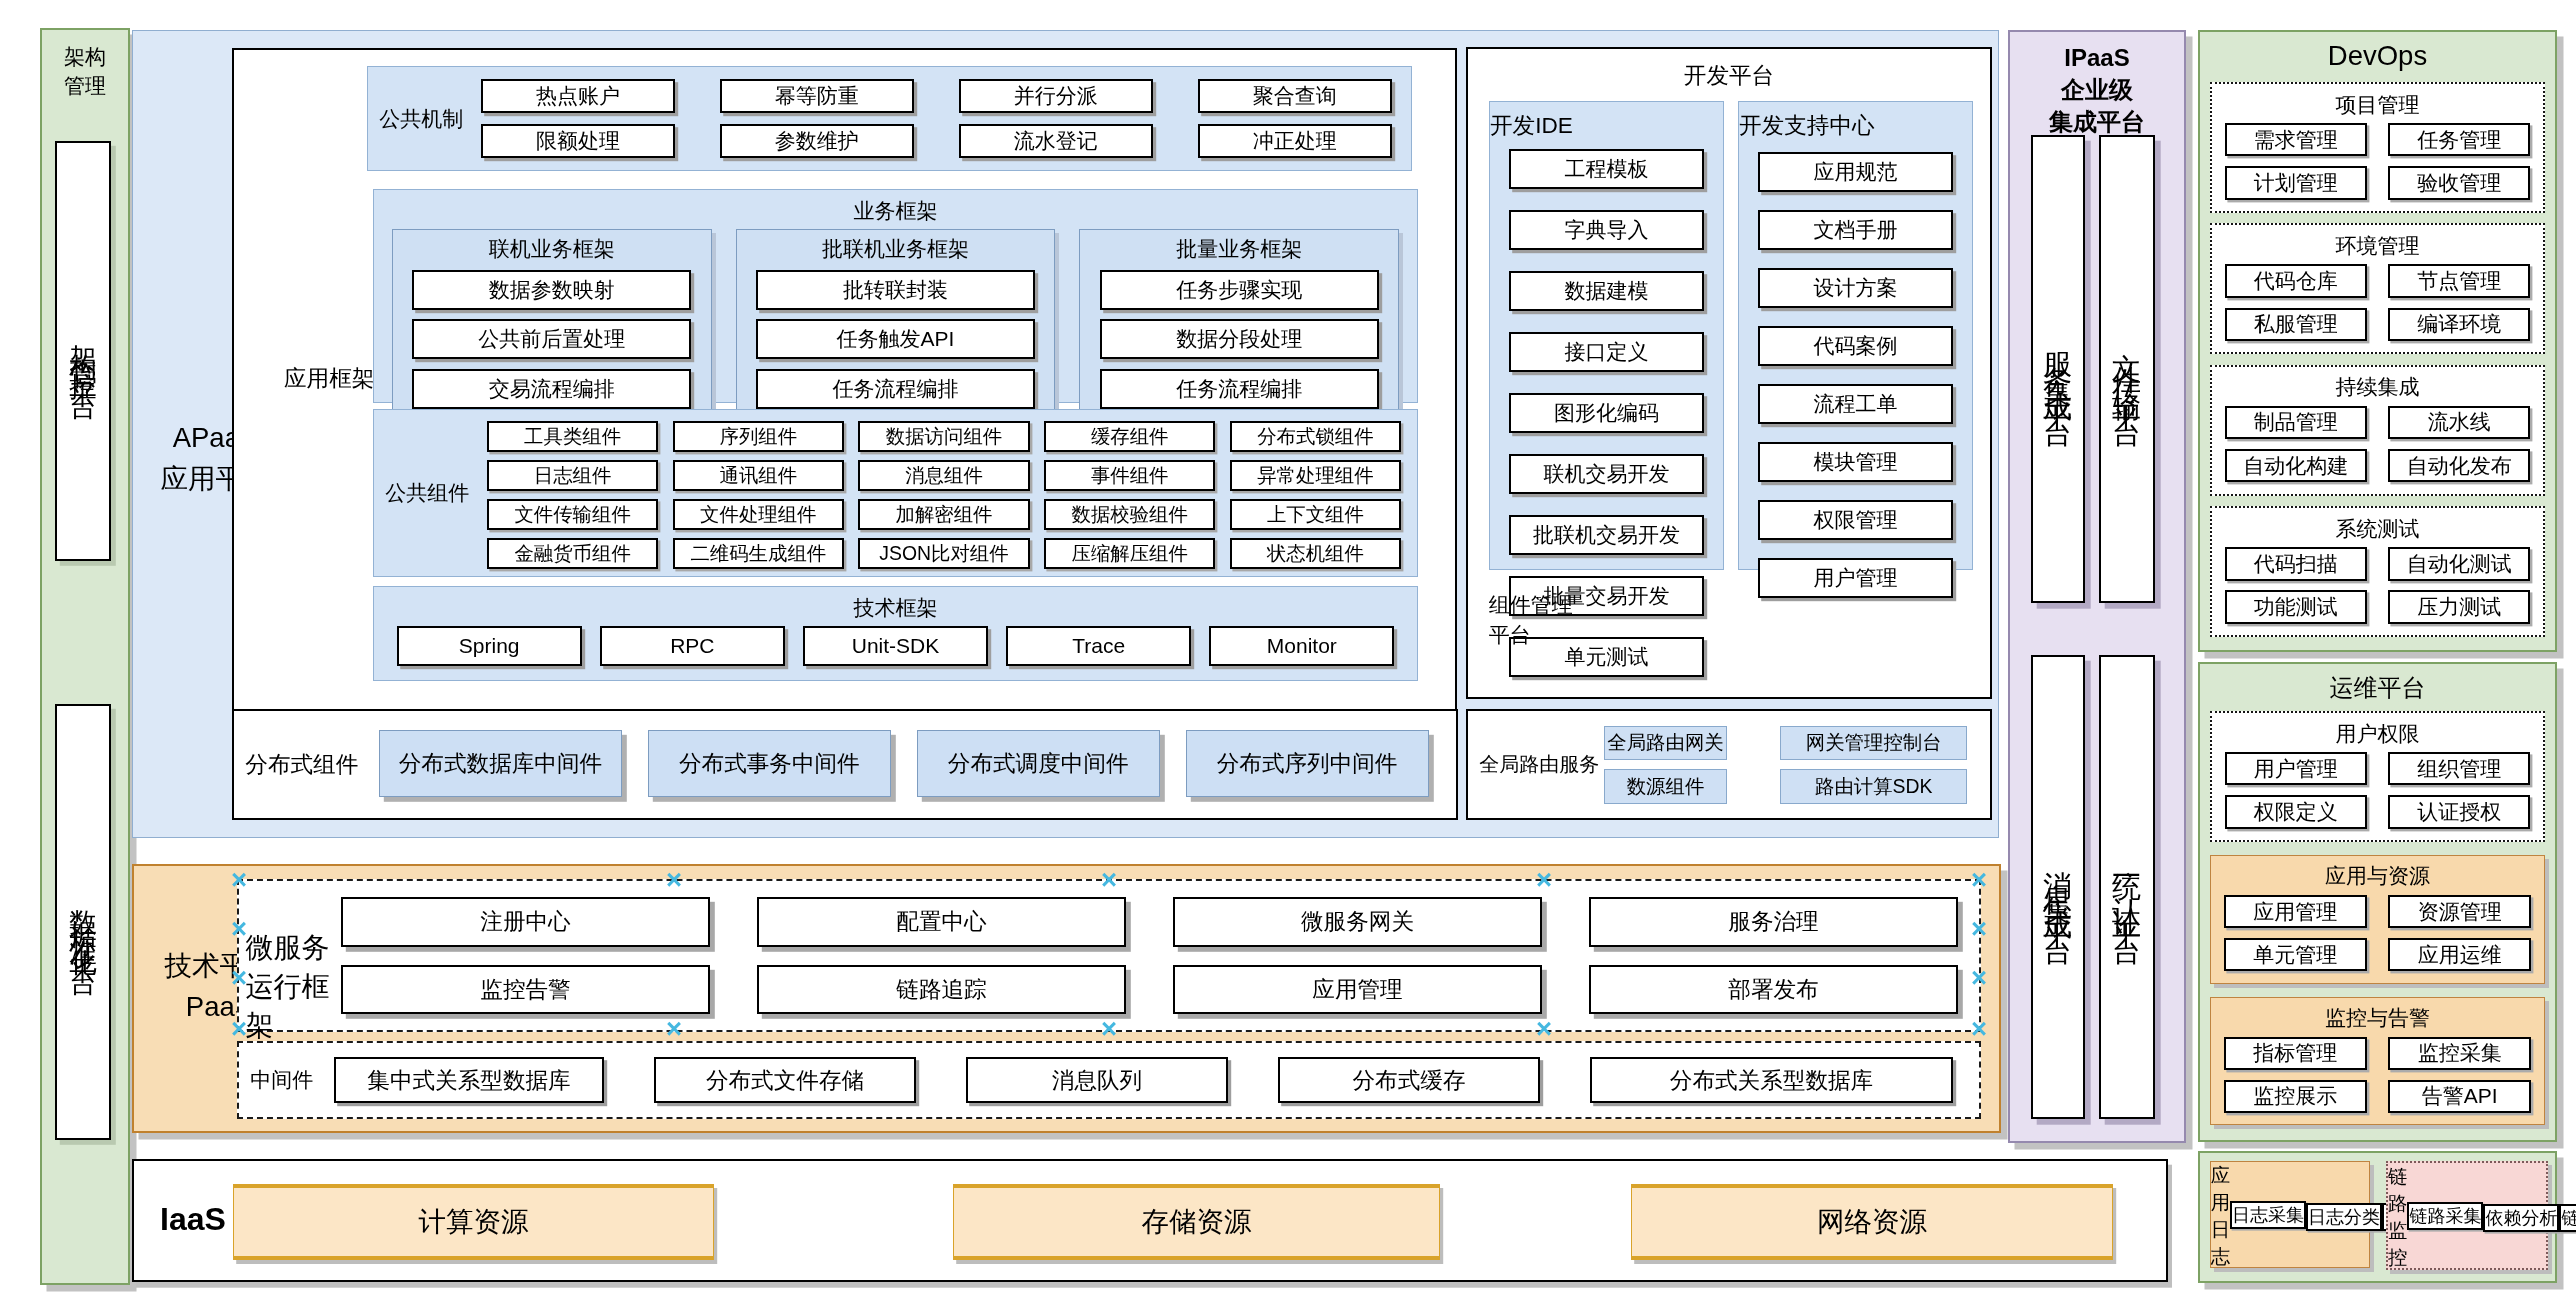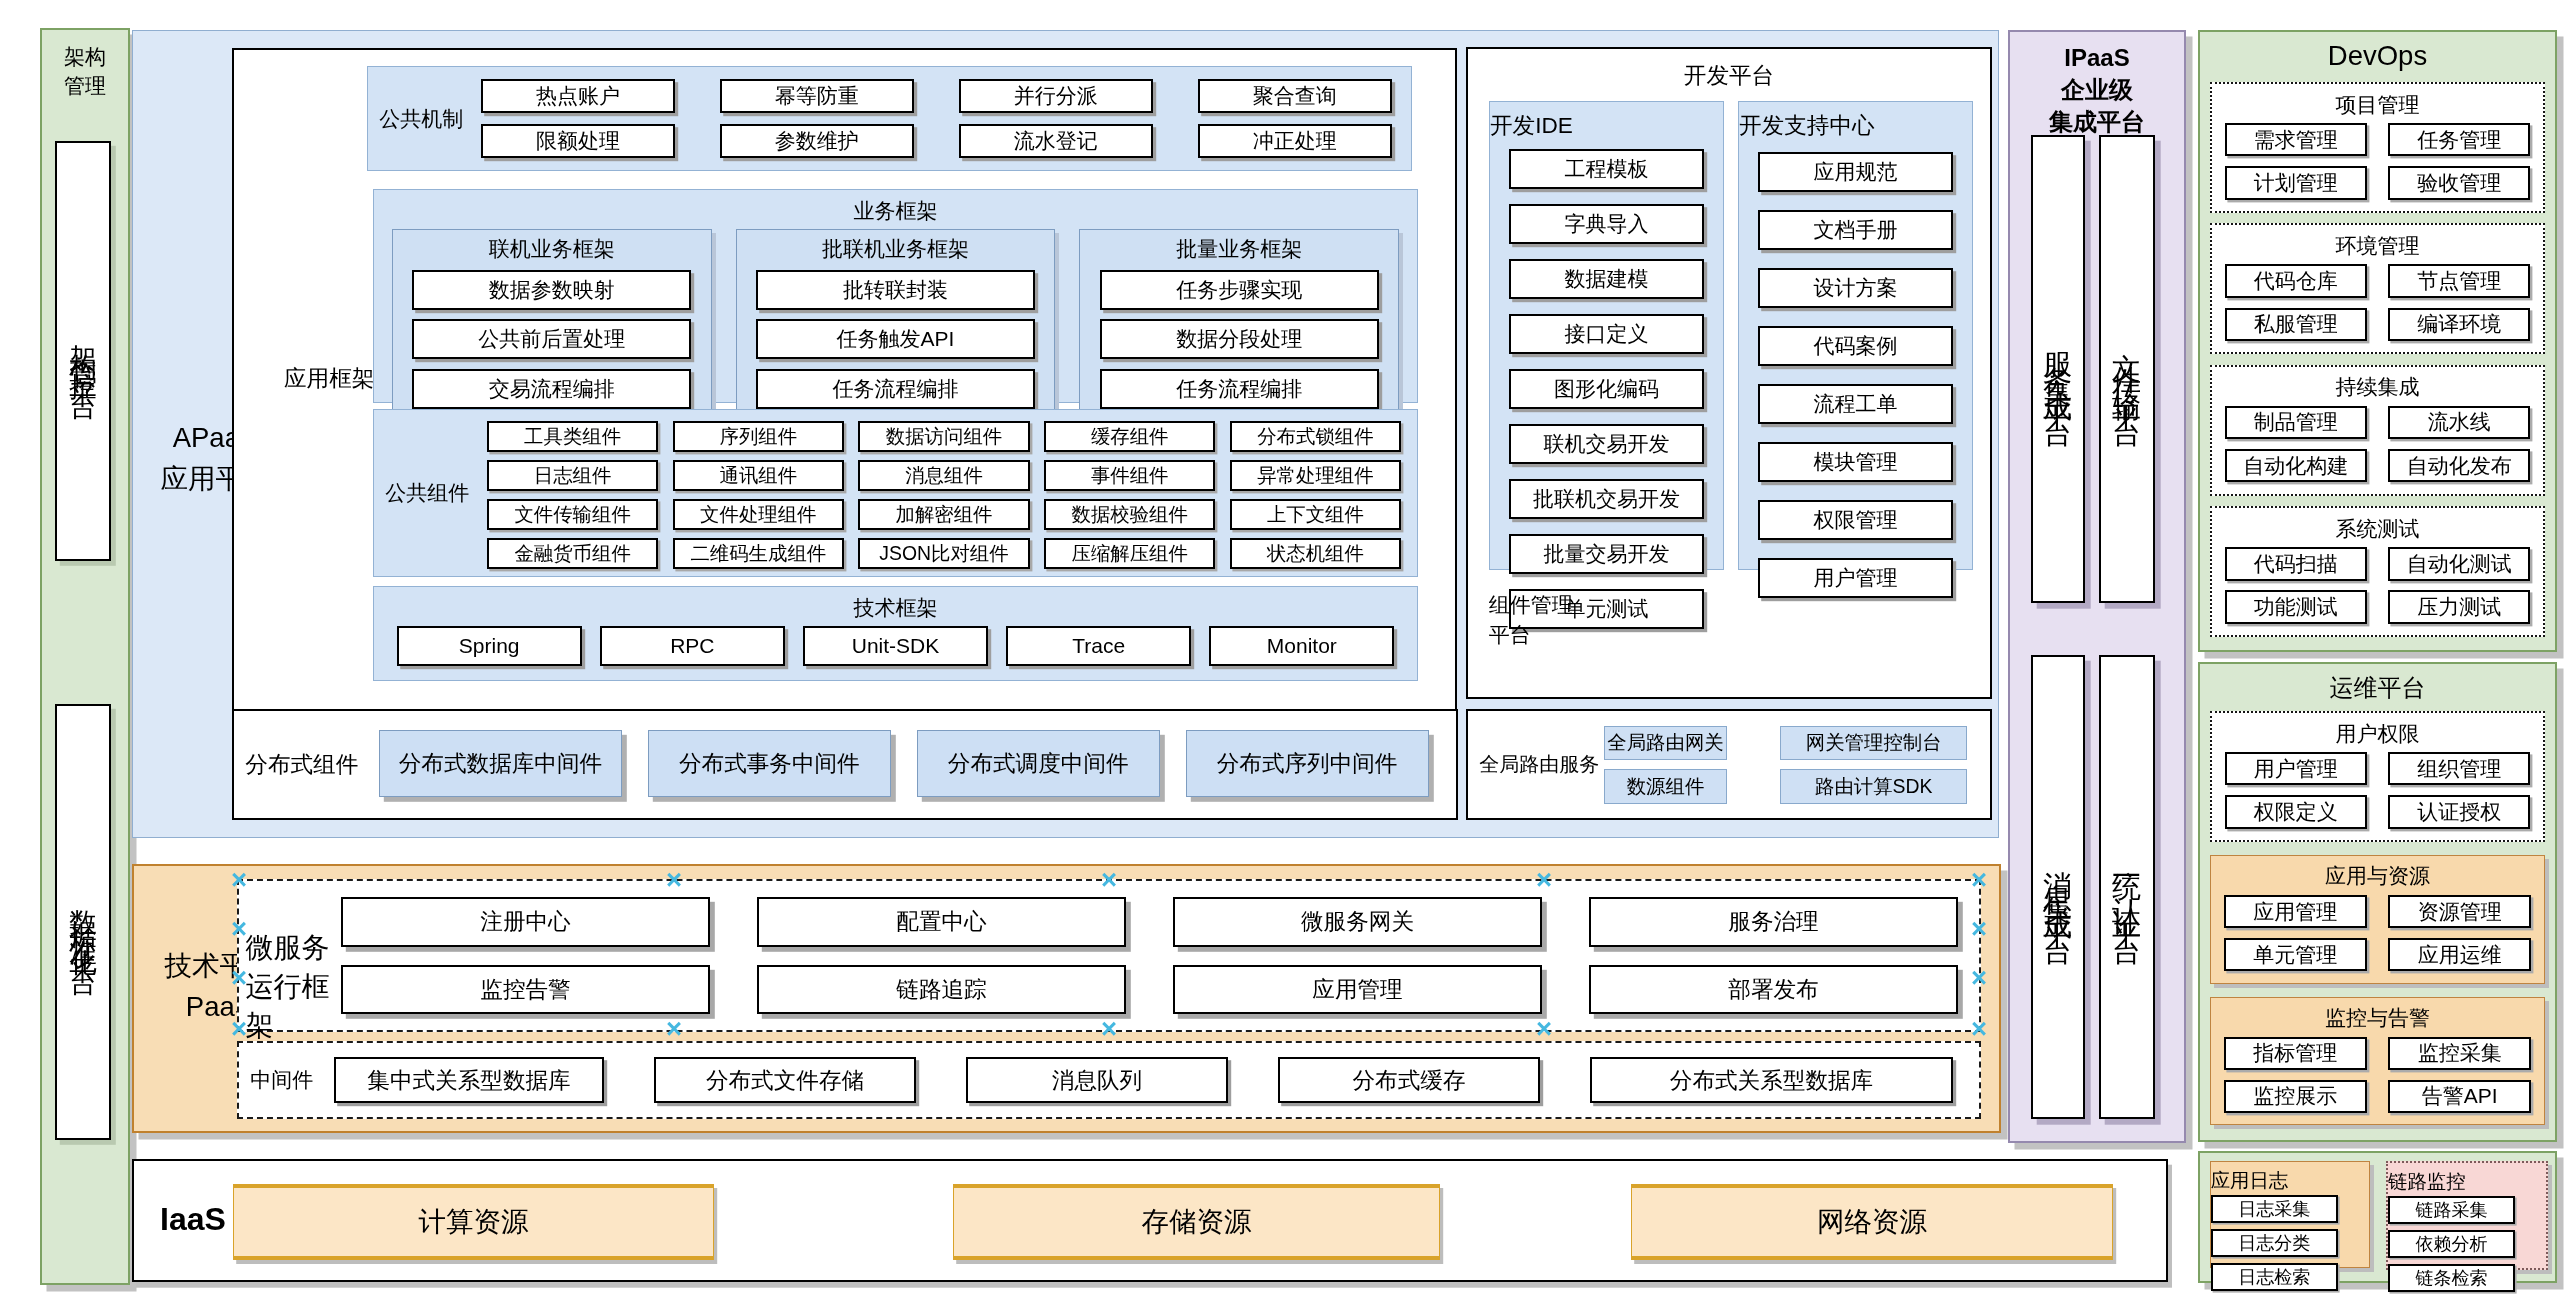--- a/index.html
+++ b/index.html
@@ -29,21 +29,21 @@
   .side-label{position:absolute;left:11.3px;top:0;bottom:0;display:flex;align-items:center;font-size:21px}
   .sec-title{text-align:center;font-size:21px;padding-top:6.5px}
   .sec-grid{position:absolute;left:13px;right:13px;top:39px;bottom:11.3px;
       display:grid;grid-template-columns:1fr 1fr;gap:9.7px 21px}
   .sec-grid .wb{font-size:21px;border-width:2px;box-shadow:2.4px 2.4px 0 #ababab}
   .col-title{text-align:left;font-size:22.6px;padding:8px 0 4.8px}
   .col-list{display:flex;flex-direction:column;padding:3.2px 19.4px 0}
   .col-list .wb{height:36px;flex:none}
   .iaas-box{background:#fce6c6;border:1.6px solid #d9a32a;border-top-width:4.8px;border-bottom-width:4.8px;
       box-shadow:3.2px 4px 0 #bdbdbd;display:flex;align-items:center;justify-content:center;font-size:27.5px}
-  .log-box{display:flex;flex-direction:column;align-items:flex-start}
+  .log-box{display:flex;align-items:center}
   .log-title{font-size:19.4px;padding:4.8px 0 1.6px}
   .log-box .wb{width:123px;height:24px;font-size:18px;border-width:2px;box-shadow:1.6px 1.6px 0 #ababab;margin-top:5.7px}
   .h{position:absolute;color:#45b8e0;font-size:27.5px;line-height:1;font-weight:700;transform:translate(-50%,-55%)}
   .h::before{content:"×"}
   .big-label{text-align:center;font-size:27.5px;line-height:1.5}
 </style>
 </head>
 <body>
 
 <div id="canvas">
@@ -153,21 +153,21 @@
         <div class="bluebox" style="flex:1">分布式事务中间件</div>
         <div class="bluebox" style="flex:1">分布式调度中间件</div>
         <div class="bluebox" style="flex:1">分布式序列中间件</div>
       </div>
     </div>
 
     <div class="abs white-frame" style="left:1333px;top:16px;width:522px;height:648px">
       <div style="text-align:center;font-size:22.6px;padding-top:11.3px">开发平台</div>
       <div class="abs subpanel" style="left:21px;top:52px;width:233px;height:467px">
         <div class="col-title">开发IDE</div>
-        <div class="col-list" style="gap:15px">
+        <div class="col-list" style="gap:21px">
           <div class="wb">工程模板</div>
           <div class="wb">字典导入</div>
           <div class="wb">数据建模</div>
           <div class="wb">接口定义</div>
           <div class="wb">图形化编码</div>
           <div class="wb">联机交易开发</div>
           <div class="wb">批联机交易开发</div>
           <div class="wb">批量交易开发</div>
           <div class="wb">单元测试</div>
         </div>

